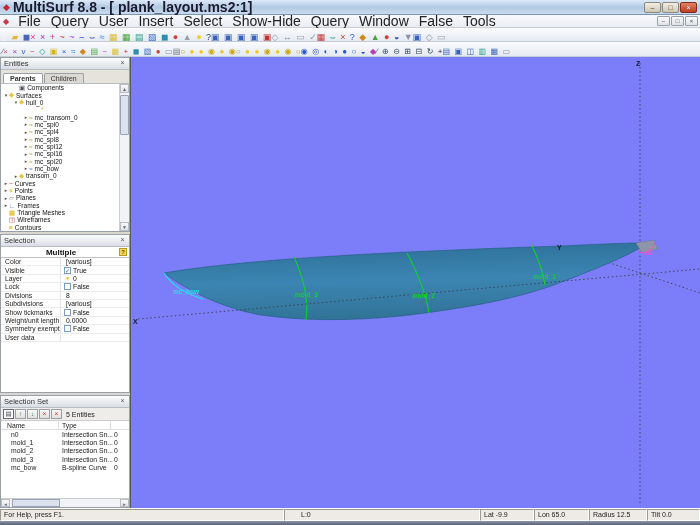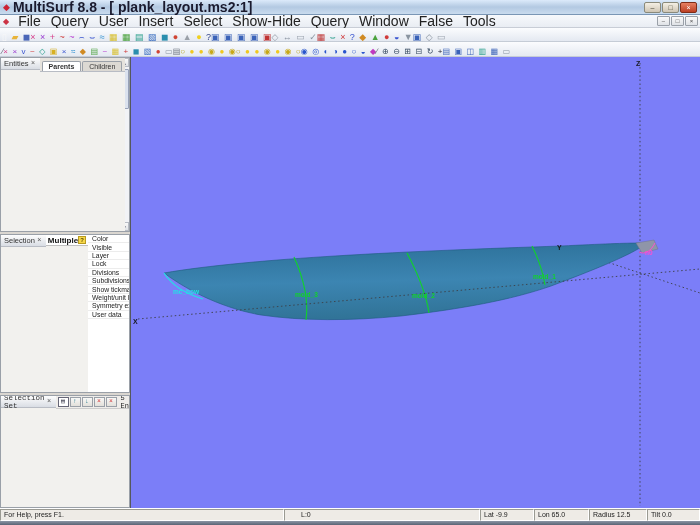--- a/index.html
+++ b/index.html
@@ -25,21 +25,21 @@
   
   .toolbar { background:linear-gradient(#fbfcfe,#e4e9f1); border-bottom:1px solid #c5ccd6; display:flex; align-items:center; padding-left:2px; }
   .toolbar.row1 { height:14px; }
   .toolbar.row2 { height:15px; }
   .ticon { width:14px; height:12px; font-size:9px; line-height:12px; text-align:center; }
   .row2 .ticon { width:11px; height:11px; font-size:8px; line-height:11px; }
 
   
   .main { flex:1; display:flex; height:451px; }
   .leftcol { width:130px; background:#dad6d0; display:flex; flex-direction:column; }
-  .panel { border:1px solid #9aa0a8; background:#f2f1ee; display:flex; flex-direction:row; overflow:hidden; }
+  .panel { border:1px solid #9aa0a8; background:#f2f1ee; display:flex; flex-direction:column; overflow:hidden; }
   .panel + .panel { margin-top:2px; }
   .ptitle { height:12px; background:linear-gradient(#fdfdfd,#d9dde4); border-bottom:1px solid #b8bcc4; display:flex; align-items:center; font-size:7.5px; color:#333; padding:0 2px 0 3px; }
   .ptitle span.t { flex:1; }
   .pclose { width:9px; height:9px; font-size:7px; line-height:8px; text-align:center; color:#555; }
 
   
   .panel.entities { height:175px; }
   .tabs { height:14px; background:#e6e3dd; display:flex; align-items:flex-end; padding:1px 2px 0; border-bottom:1px solid #b8bcc4; }
   .tab { font-size:7px; padding:1px 6px 1px; border:1px solid #9aa0a8; border-bottom:none; border-radius:2px 2px 0 0; background:#dcd9d3; color:#333; margin-right:1px; }
   .tab.active { background:#fff; font-weight:bold; }
@@ -57,21 +57,21 @@
   .phead { height:11px; background:#fff; border-bottom:1px solid #c0c0c0; display:flex; align-items:center; font-size:8px; font-weight:bold; color:#111; padding:0 2px; }
   .phead .t { flex:1;text-align:center; }
   .help-badge { width:8px; height:8px; background:#f7d84a; border:1px solid #b89a20; font-size:6px; line-height:7px; text-align:center; font-weight:bold; color:#5a4a00; }
   .pgrid { flex:1; background:#fff; }
   .prow { height:8.4px; display:flex; align-items:center; font-size:6.8px; border-bottom:1px solid #ececec; }
   .plabel { width:60px; padding-left:4px; color:#222; border-right:1px solid #e4e4e4; height:100%; display:flex; align-items:center; }
   .pval { flex:1; padding-left:3px; display:flex; align-items:center; gap:2px; color:#111; }
   .pre { display:inline-block; height:7px; font-size:6px; line-height:6px; text-align:center; background:#fff; }
 
   
-  .panel.selection { height:113px;font-family:Liberation Mono, monospace; }
+  .panel.selection { height:113px; }
   .sstb { height:13px; background:#efedea; border-bottom:1px solid #ccc; display:flex; align-items:center; gap:1px; padding:0 2px; }
   .ssbtn { width:11px; height:10px; border:1px solid #9aa0a8; background:linear-gradient(#f8f8f6,#e2e0da); font-size:6.5px; line-height:8px; text-align:center; }
   .ssbtn.pressed { background:#fff; border-color:#667; }
   .sscount { font-size:7px; color:#222; margin-left:3px; }
   .sstable { flex:1; background:#fff; position:relative; overflow:hidden; }
   .sshead { display:flex; height:9px; font-size:6.8px; color:#222; border-bottom:1px solid #ddd; align-items:center; }
   .sshead .c1 { width:58px; padding-left:6px; border-right:1px solid #ddd; height:100%; display:flex; align-items:center; }
   .sshead .c2 { width:52px; padding-left:3px; border-right:1px solid #ddd; height:100%; display:flex; align-items:center; }
   .ssrow { display:flex; height:8.4px; font-size:6.8px; color:#222; align-items:center; }
   .ssrow .c1 { width:58px; padding-left:10px; }

